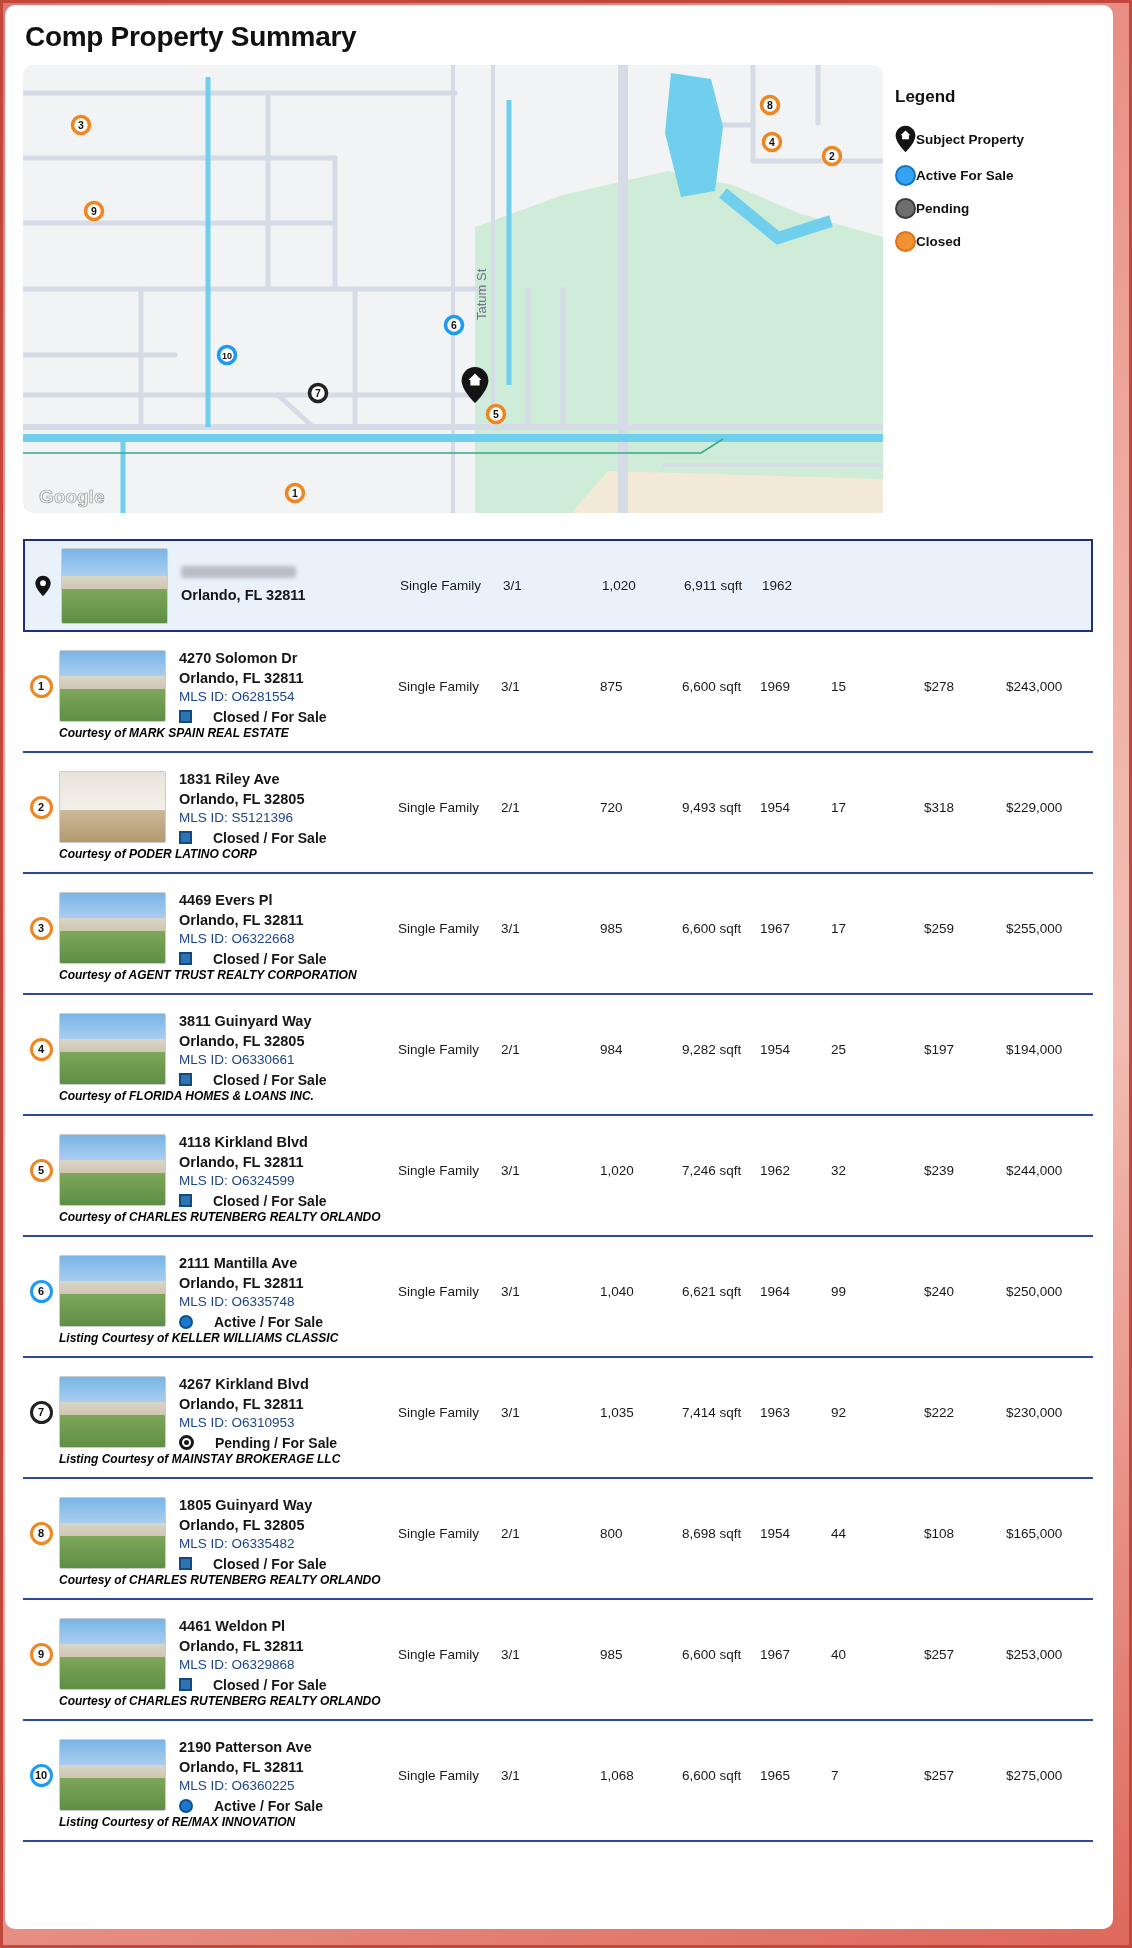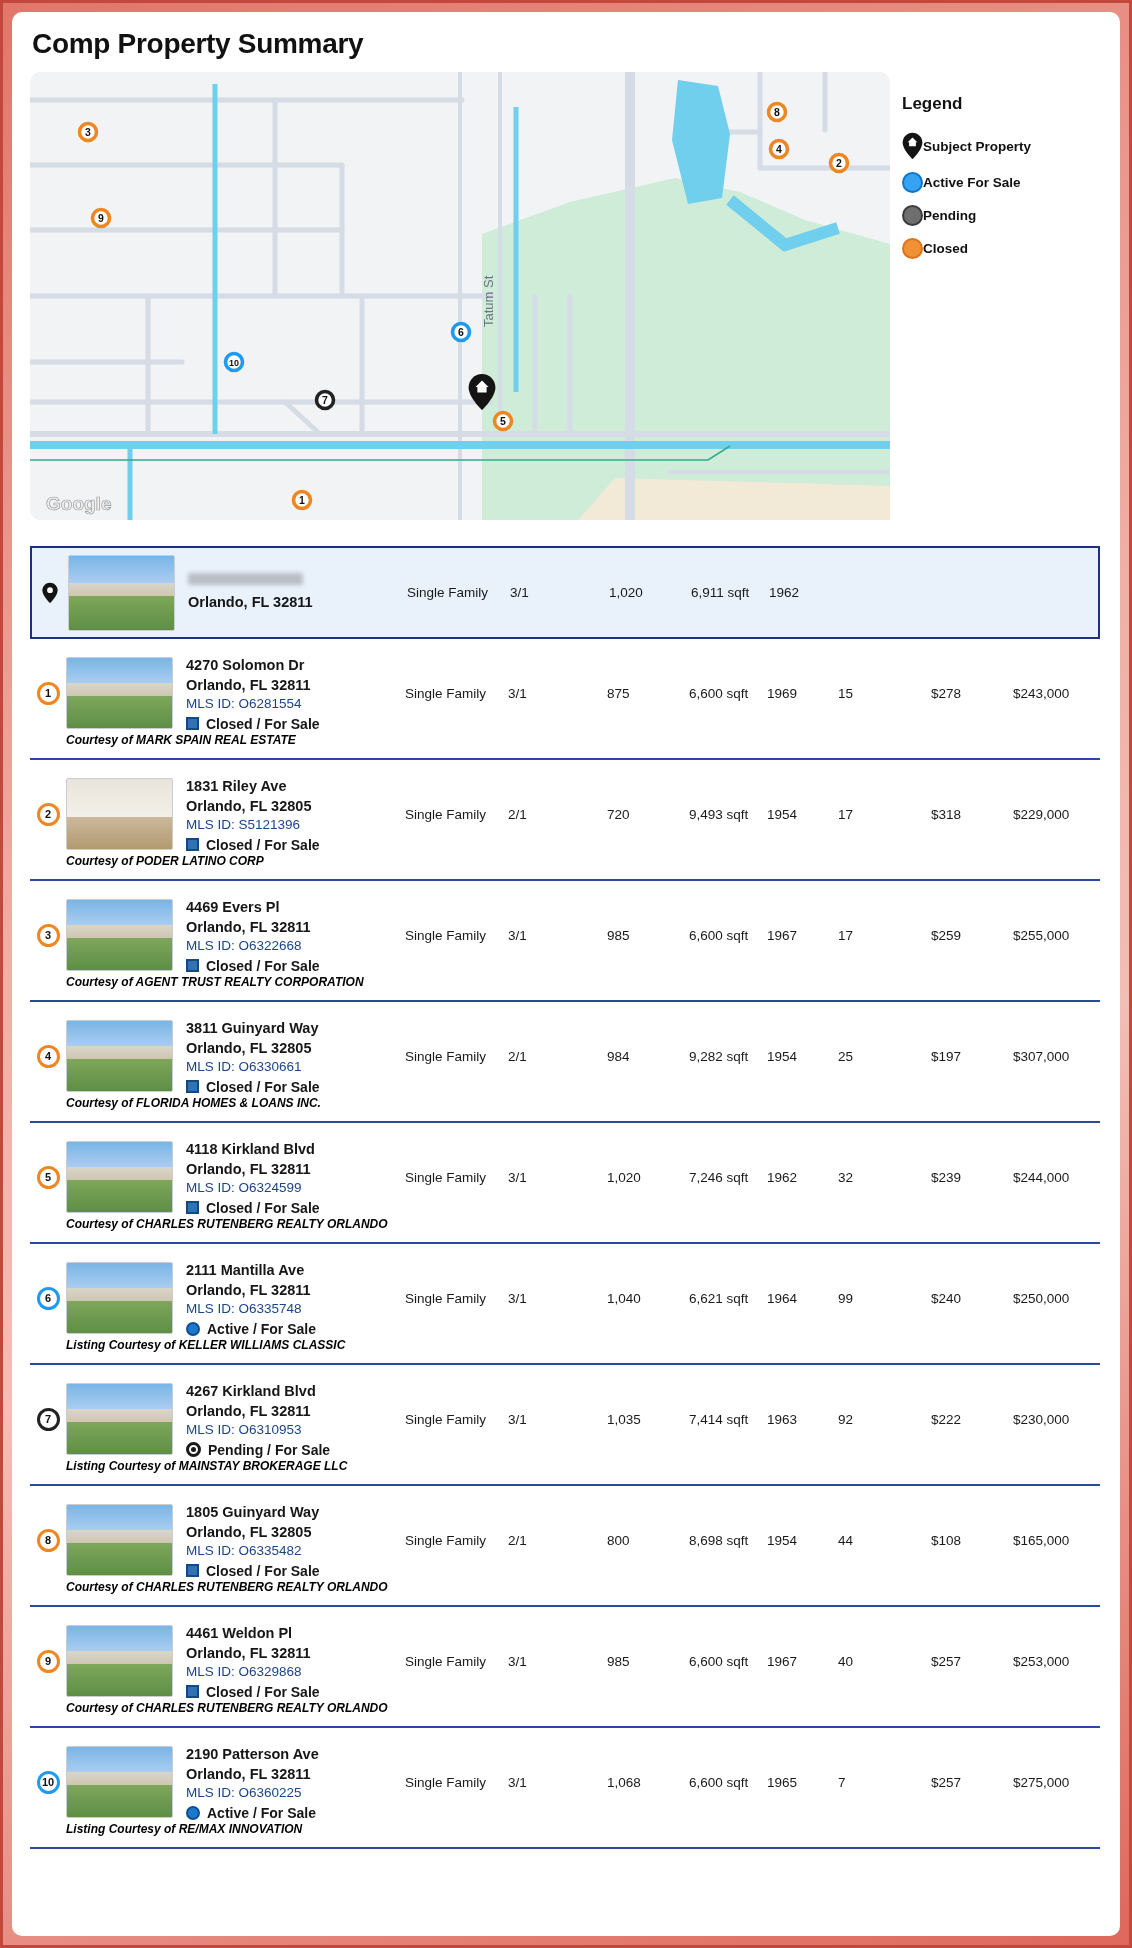--- a/index.html
+++ b/index.html
@@ -5,21 +5,21 @@
   * { box-sizing: border-box; margin: 0; padding: 0; }
   html,body { width:1132px; }
   body {
     font-family: "Liberation Sans", sans-serif;
     background:#fff;
   }
   .frame {
     width:1132px; height:1948px;
     border:3px solid #c2473d;
     background:linear-gradient(160deg,#e2766b 0%,#f0ada3 40%,#f3beb5 60%,#de685c 100%);
-    padding:9px;
+    padding:2px;
   }
   .card {
     width:1108px; height:1924px;
     background:#fff; border-radius:10px;
     padding:12px 18px 10px 18px;
     overflow:hidden;
   }
   .page-title { font-size:28px; font-weight:700; color:#111; margin:4px 0 12px 2px; letter-spacing:-0.3px; }
 
   
@@ -70,21 +70,21 @@
     background:linear-gradient(180deg,#79b5e6 0%,#aacdf0 36%,#d9d6c9 36%,#cfc6b2 54%,#7ea75a 54%,#5e8e46 100%);
   }
   .photo-int {
     background:linear-gradient(180deg,#e9e4db 0%,#f3f0e9 55%,#ccb99b 55%,#b2996f 100%);
   }
   .subject-row .photo { height:76px; }
 
   .addr-cell { padding-left:8px; }
   .addr { font-size:14.5px; font-weight:700; color:#161616; line-height:1.38; }
   .mls  { font-size:13.5px; color:#1c4587; margin-top:1px; }
-  .status-line { display:flex; align-items:center; gap:7px; margin-top:5px;text-align:center; }
+  .status-line { display:flex; align-items:center; gap:21px; margin-top:5px;text-align:center; }
   .status-text { font-size:14px; font-weight:700; color:#161616; }
   .status-icon { flex:0 0 auto; display:inline-block; }
   .st-closed { width:13px; height:13px; background:#2e74b5; border:2px solid #12497f; }
   .st-active { width:14px; height:14px; border-radius:50%; background:#1b78cc; border:2px solid #0c4f92; }
   .st-pending{ width:15px; height:15px; border-radius:50%; background:#fff; border:3px solid #1a1a1a; position:relative; }
   .st-pending::after { content:""; position:absolute; left:2px; top:2px; width:5px; height:5px; border-radius:50%; background:#1a1a1a; }
 
   .cellv { font-size:13.5px; color:#1a1a1a; padding-right:6px; }
   .courtesy {
     position:absolute; left:36px; bottom:11px;
@@ -351,21 +351,21 @@
           <span class="status-text">Closed / For Sale</span>
         </div>
       </div>
       <div class="cellv">Single Family</div>
       <div class="cellv">2/1</div>
       <div class="cellv">984</div>
       <div class="cellv">9,282 sqft</div>
       <div class="cellv">1954</div>
       <div class="cellv">25</div>
       <div class="cellv">$197</div>
-      <div class="cellv">$307,000</div>
+      <div class="cellv">$194,000</div>
     </div>
     <div class="courtesy">Courtesy of FLORIDA HOMES &amp; LOANS INC.</div>
   </div>
           <div class="row">
     <div class="row-main grid-cols">
       <div class="marker-cell">
         <span class="mk mk-closed">5</span>
       </div>
       <div>
         <div class="photo photo-ext"></div>

